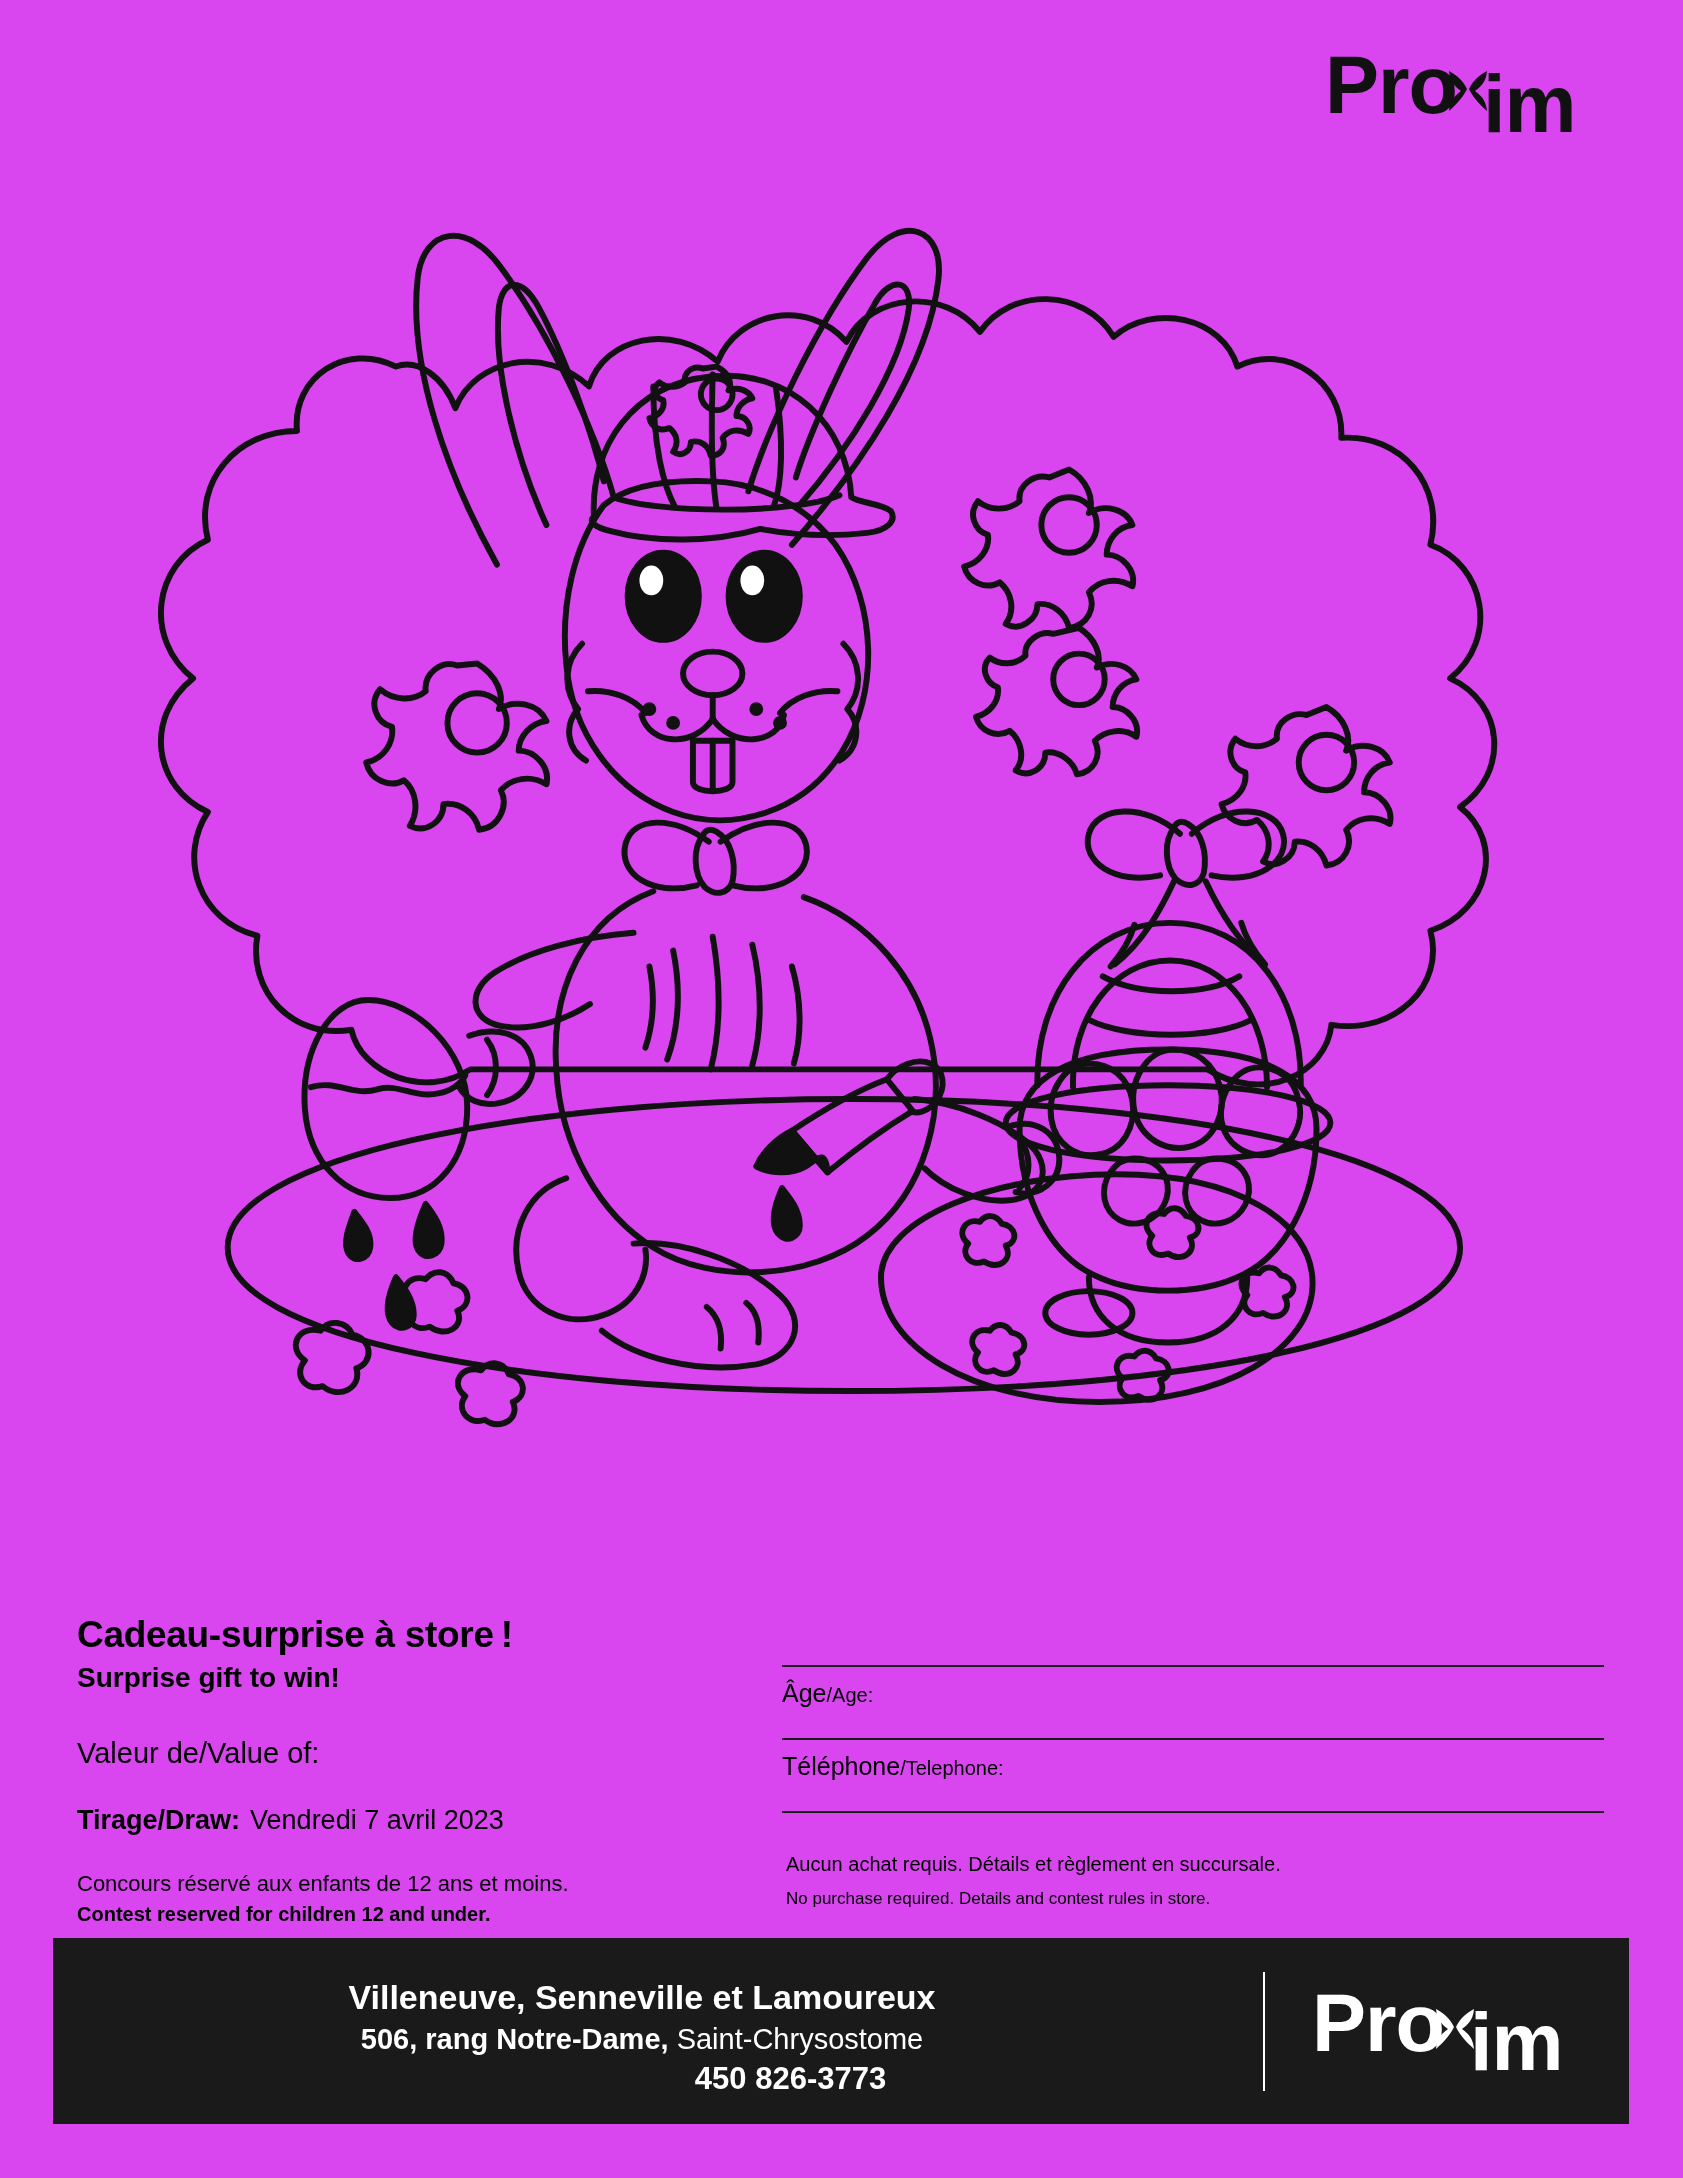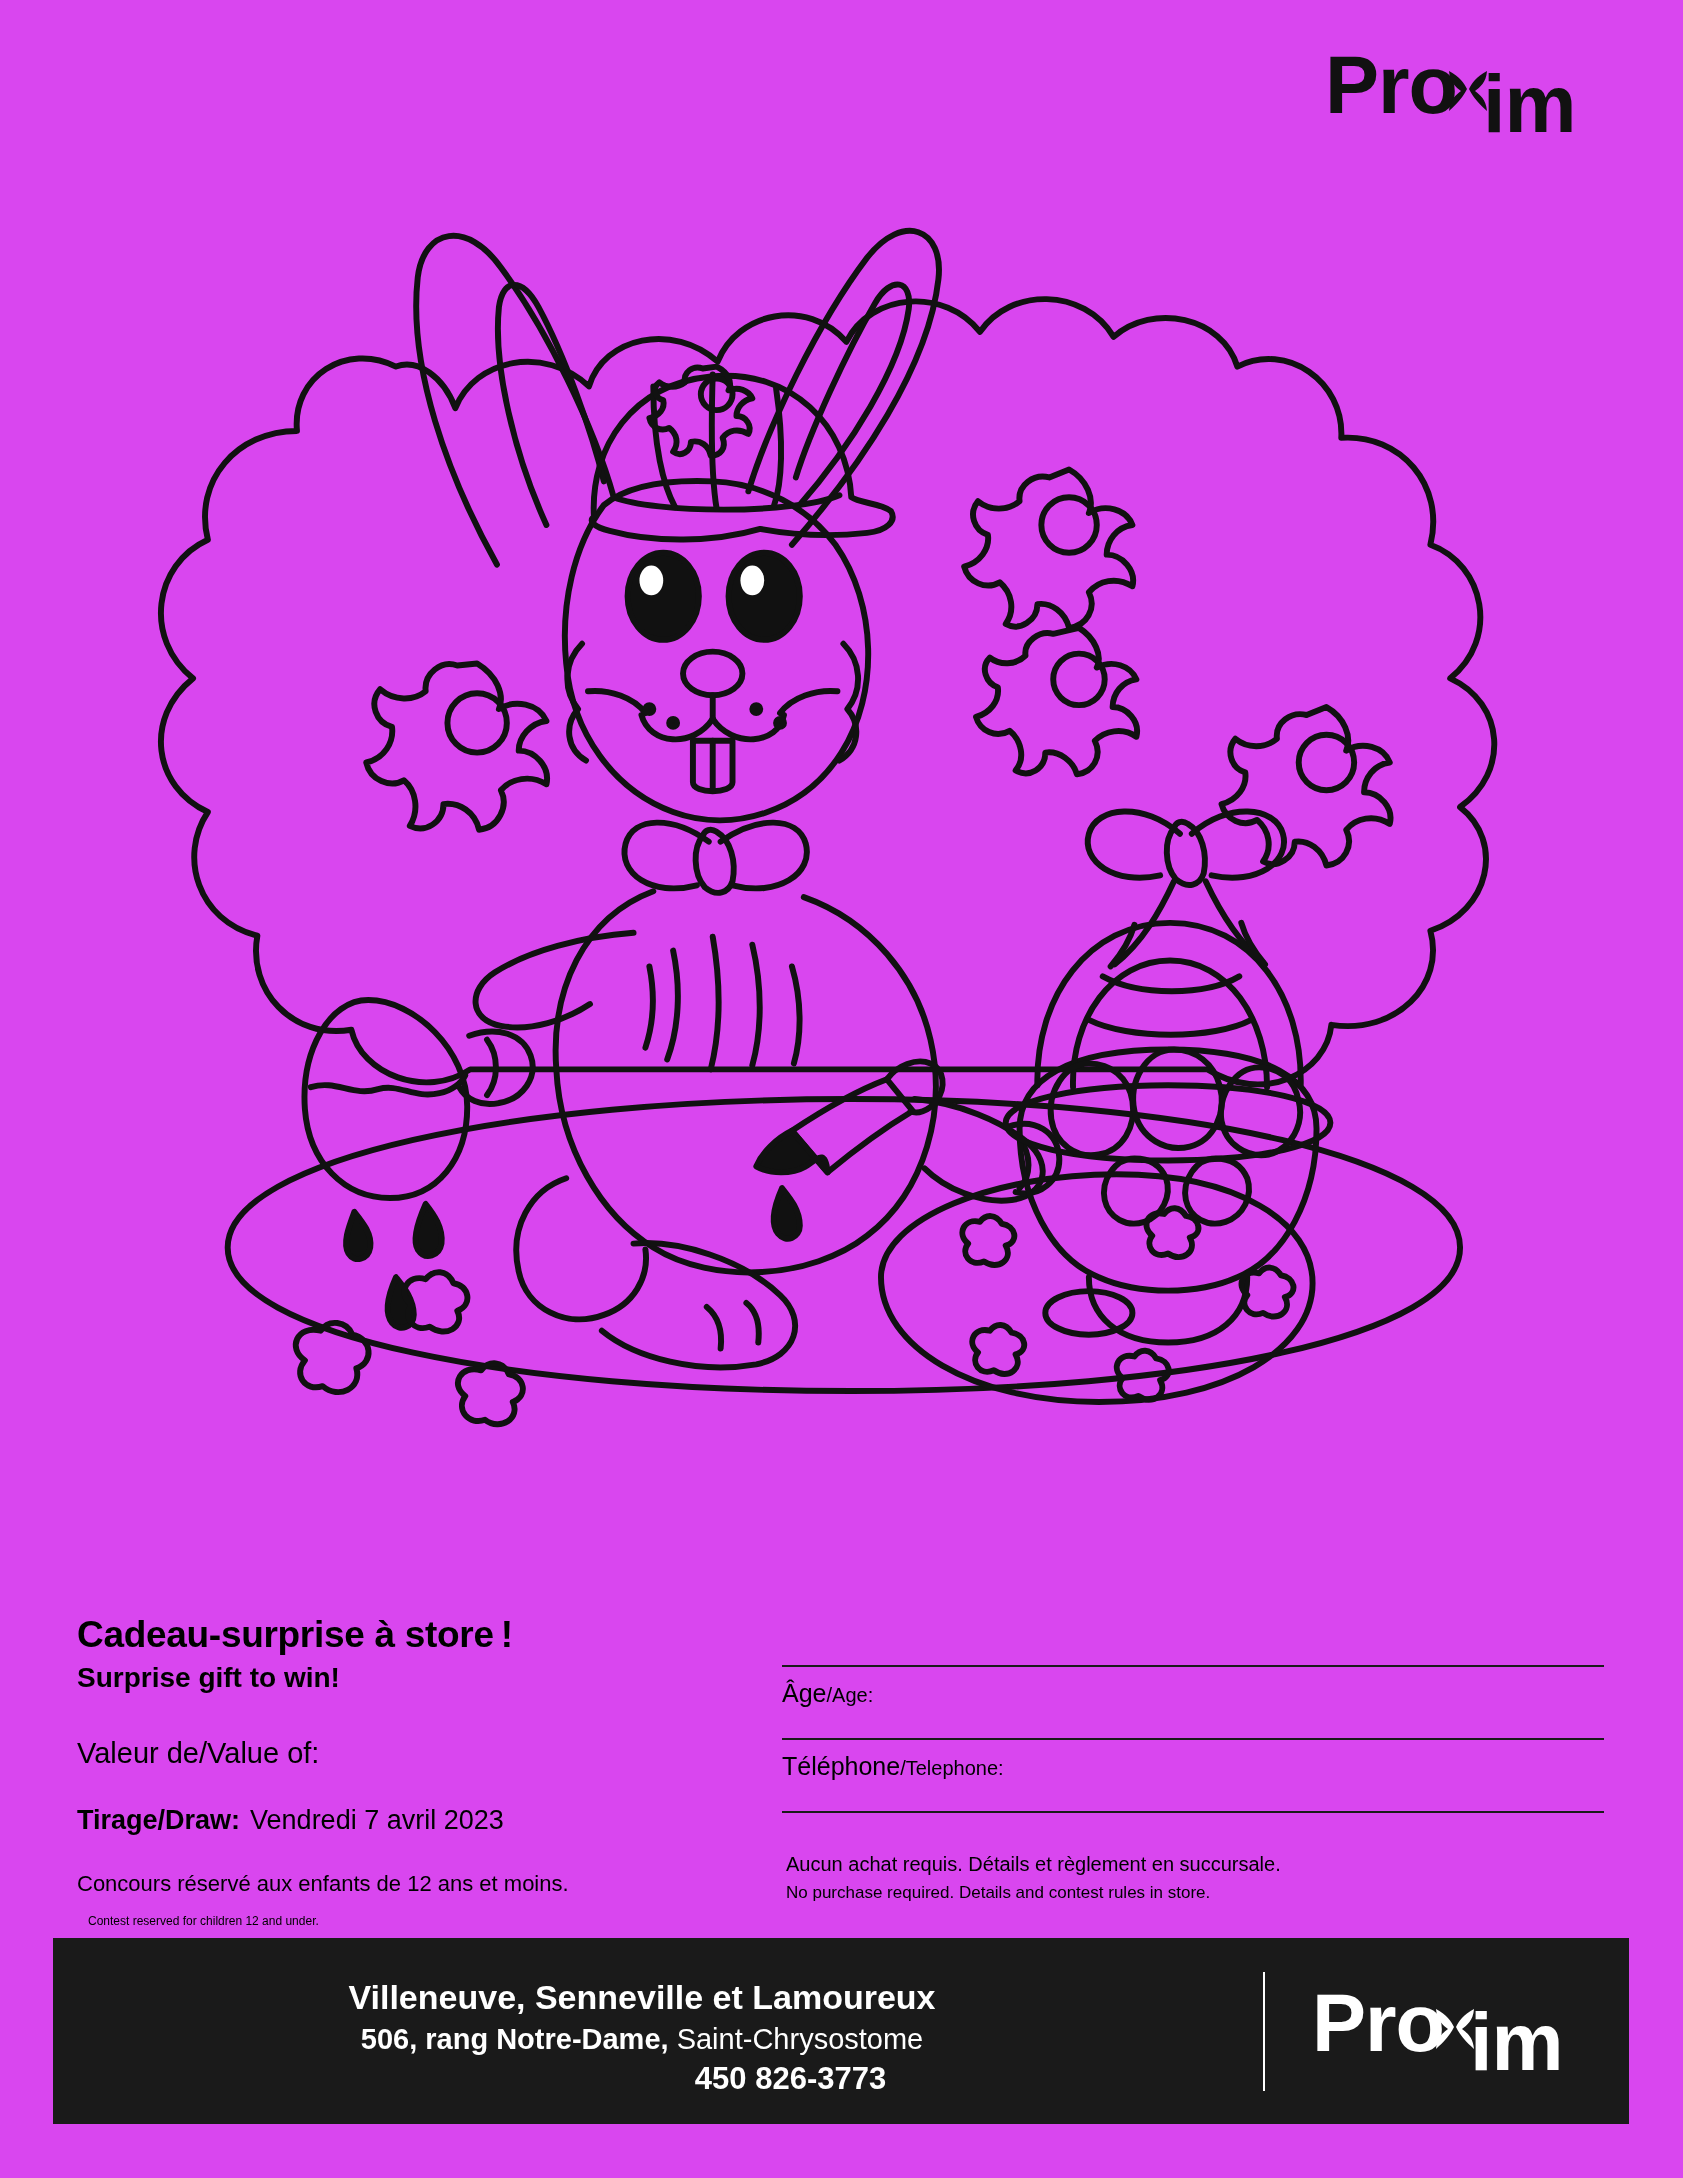--- a/index.html
+++ b/index.html
@@ -110,23 +110,24 @@
     line-height: 32px;
   }
   .draw-line .lbl { font-weight: bold; }
   .draw-line .val { margin-left: 10px; }
   .rules-fr {
     font-size: 22px;
     margin: 0 0 4px 0;
     line-height: 28px;
   }
   .rules-en {
-    font-size: 12px;
-    margin: 11px;
+    font-size: 20px;
+    margin: 0;
     line-height: 24px;
+    font-weight: bold;
   }
 
   
   .right-block {
     position: absolute;
     left: 782px;
     top: 1606px;
     width: 822px;
   }
   .field {
@@ -162,21 +163,21 @@
     color: #111;
     padding: 0;
   }
   .legal {
     margin-top: 26px;
     padding-left: 4px;
   }
   .legal-fr {
     font-size: 20px;
     line-height: 26px;
-    margin: 0 0 5px 0;
+    margin: 0 0 11px 0;
   }
   .legal-en {
     font-size: 17px;
     line-height: 22px;
     margin: 0;
   }
 
   
   .footer {
     position: absolute;

